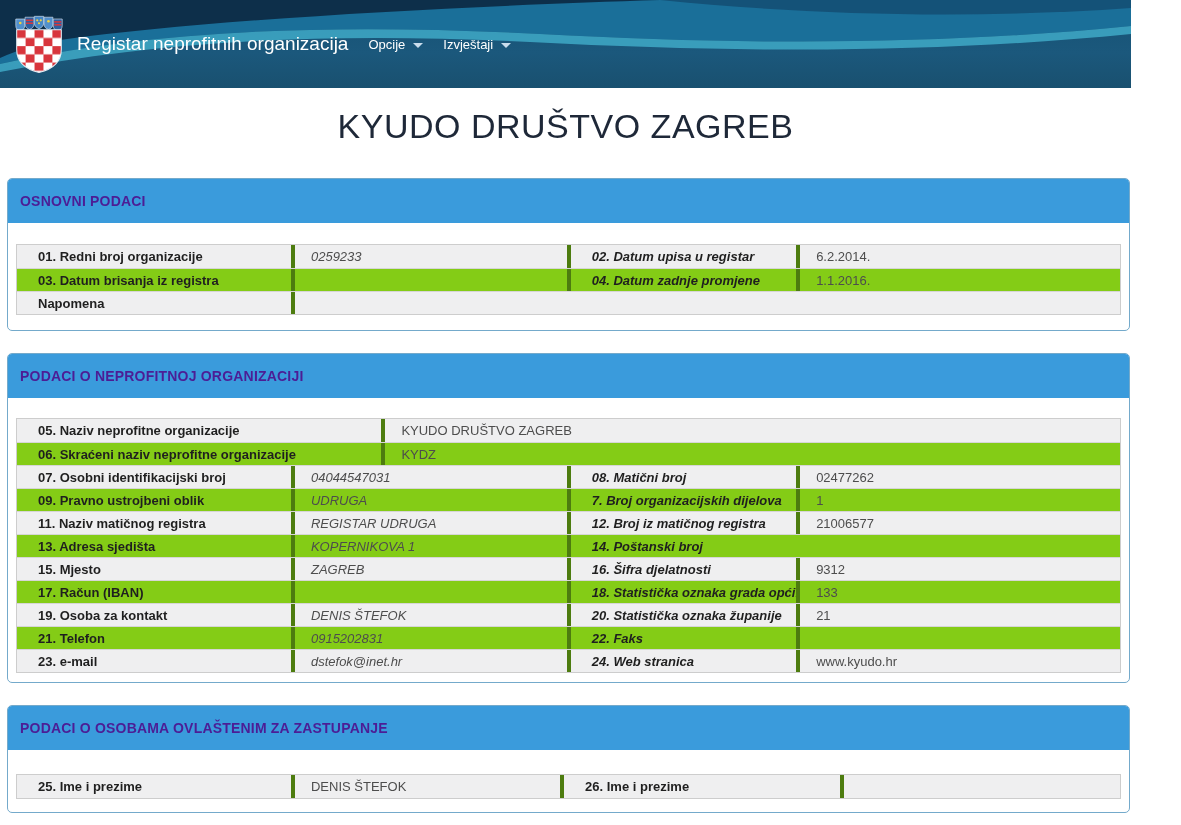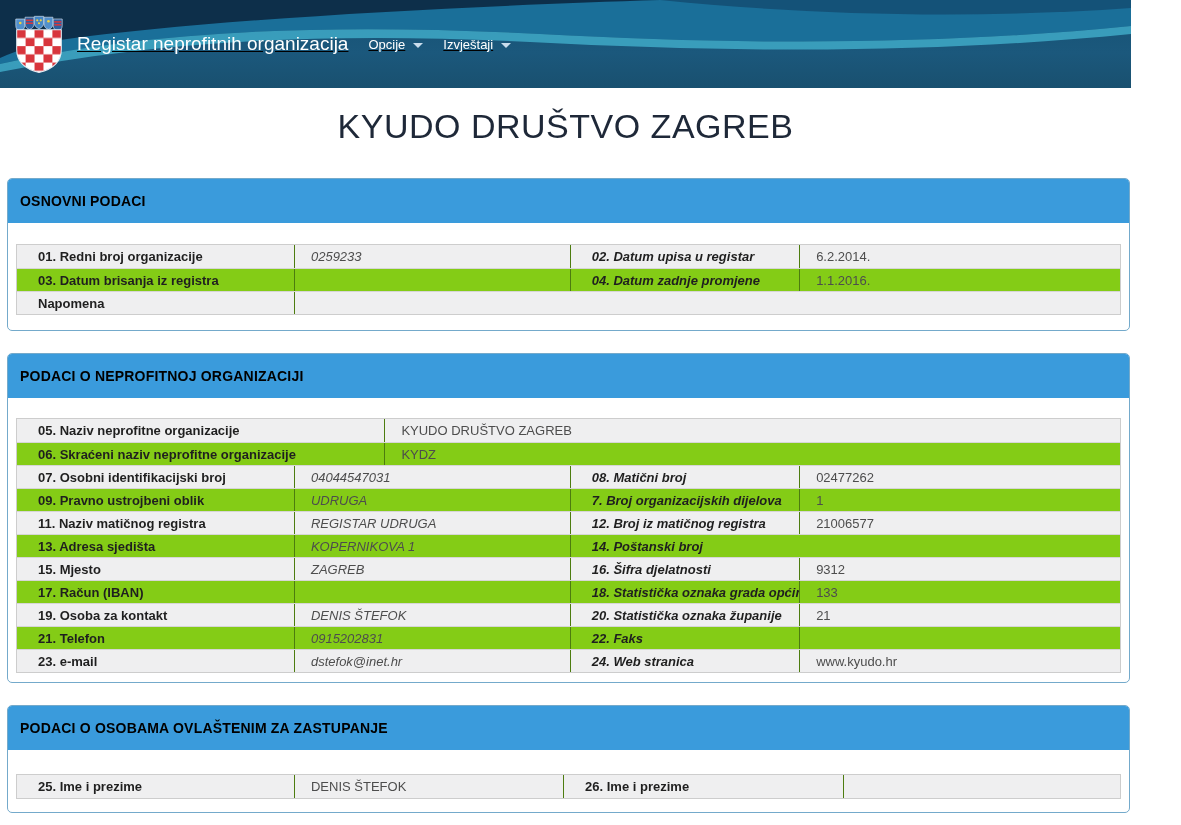--- a/index.html
+++ b/index.html
@@ -7,21 +7,20 @@
   body {
     width: 1181px; height: 825px; overflow: hidden;
     font-family: "Liberation Sans", sans-serif;
   }
   .page { width: 1131px; }
 
   
   .navbar {
     position: relative; height: 88px; overflow: hidden;
     background: linear-gradient(180deg, #155174 0%, #1b587c 60%, #19506f 100%);
-    text-decoration: underline;
   }
   .nav-waves { position: absolute; left:0; top:0; width: 100%; height: 100%; display:block; }
   .nav-content { position: relative; height: 100%; display: flex; align-items: center; padding-left: 14px; }
   .brand { display: flex; align-items: center; text-decoration: none; cursor: pointer; }
   .logo-svg { width: 50px; height: 62px; display: block; }
   .brand-text { color: #ffffff; font-size: 19px; margin-left: 13px; white-space: nowrap; }
   .nav-menu { display: flex; margin-left: 10px; }
   .nav-item {
     display: flex; align-items: center; color: #ffffff; font-size: 13px;
     padding: 10px 10px; cursor: pointer; text-decoration: none; white-space: nowrap;
@@ -37,36 +36,36 @@
     text-align: center; font-size: 34px; font-weight: 400; color: #1e2838;
     margin: 15px 0 28px; line-height: 47px; letter-spacing: 0.5px;
   }
 
   
   .panel {
     margin: 0 1px 22px 7px; border: 1px solid #74aacb; border-radius: 5px;
     background: #ffffff; overflow: hidden;
   }
   .panel-header {
-    height: 44px; background: #3a9bdc; color: #000000; font-weight: 700;
+    height: 44px; background: #3a9bdc; color: #4c1d95; font-weight: 700;
     font-size: 14px; display: flex; align-items: center; padding-left: 12px;
     letter-spacing: 0.2px;
   }
   .panel-body { padding: 21px 8px 15px; }
   .panel-body.pb-tight { padding-bottom: 9px; padding-top: 20px; }
   .panel-body.pb-person { padding-top: 24px; padding-bottom: 13px; }
 
   
   .tbl { border: 1px solid #cdcdcd; }
   .row { display: flex; height: 23px; background: #84cc16; }
   .row.striped { background: #efeff0; }
   .row + .row { border-top: 1px solid #d6d6d6; }
   .cell {
     height: 100%; display: flex; align-items: center; white-space: nowrap;
-    overflow: hidden; border-right: 1px solid #4d7c0f; font-size: 13px;
+    overflow: hidden; border-right: 4px solid #4d7c0f; font-size: 13px;
   }
   .cell:last-child { border-right: none; }
   .cell.label { font-weight: 700; color: #1f1f1f; padding-left: 21px; }
   .cell.value { color: #4d4d4d; padding-left: 16px; }
   .c1 { width: 25.2%; } .c2 { width: 25%; font-style: italic; } .c3 { width: 20.8%; font-style: italic; } .c4 { width: 29%; }
   .wl { width: 33.4%; } .wv { width: 66.6%; }
   .p1 { width: 25.2%; } .p2 { width: 24.4%; } .p3 { width: 25.4%; } .p4 { width: 25%; }
   .cfill { flex: 1; }
 </style>
 </head>

